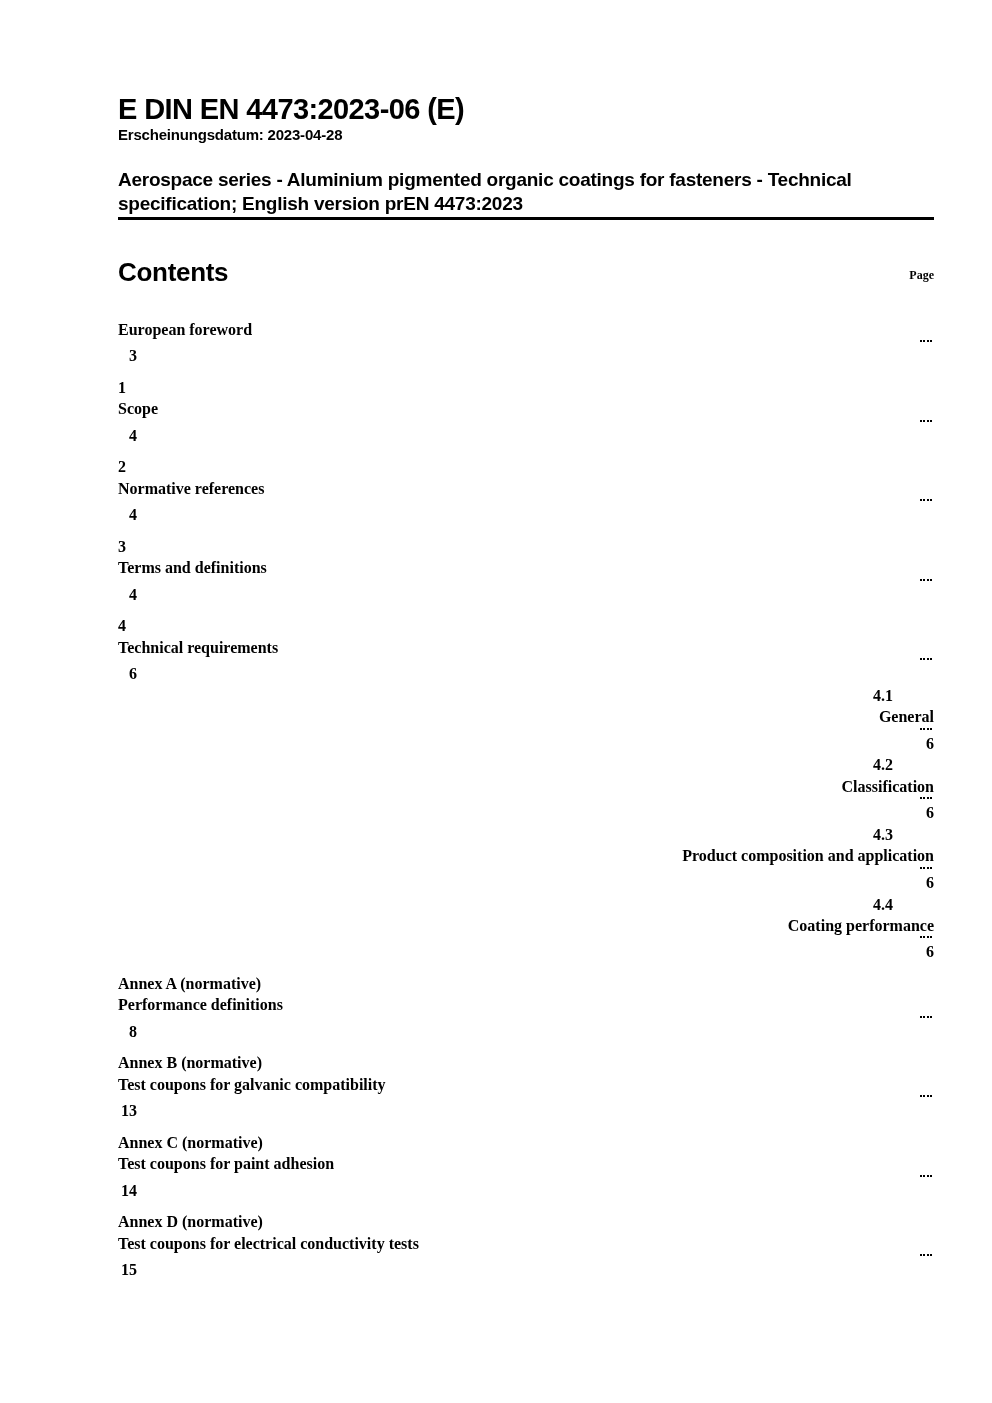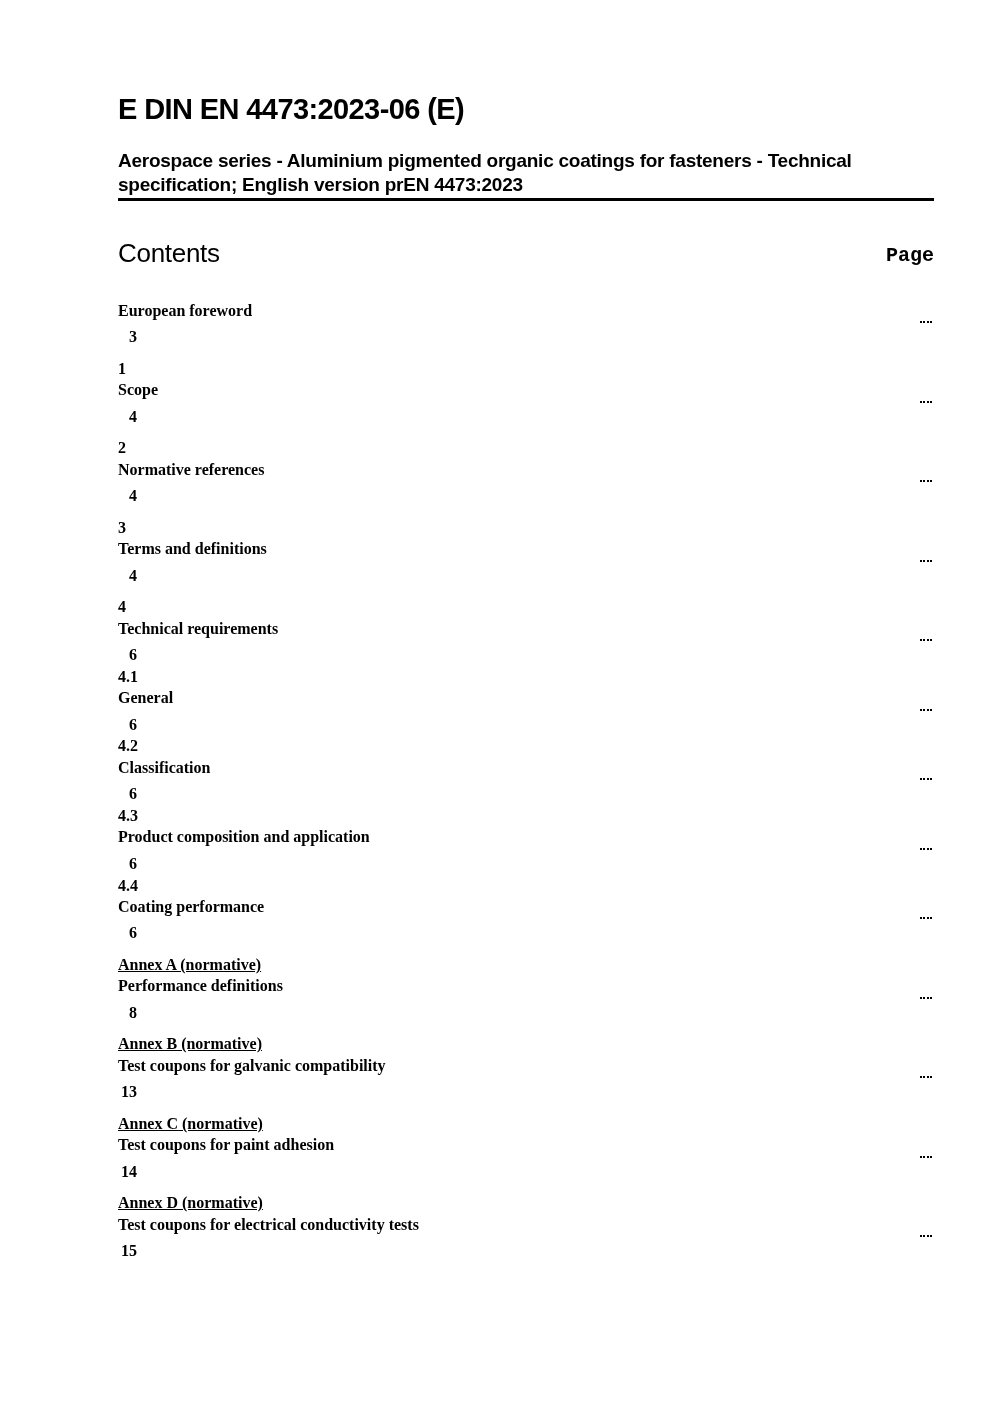--- a/index.html
+++ b/index.html
@@ -49,57 +49,57 @@
 
   
   .contents-head {
     margin-top: 39px;
     display: flex;
     justify-content: space-between;
     align-items: flex-end;
   }
   .contents-title {
     font-family: "Liberation Sans", sans-serif;
-    font-weight: normal;
+    font-weight: bold;
     font-size: 26px;
     line-height: 27px;
     letter-spacing: -0.3px;
     text-align: center;
   }
   .page-label {
-    font-family: Liberation Mono, monospace;
-    font-weight: bold;
-    font-size: 20px;
+    font-family: Liberation Serif, serif;
+    font-weight: bold;
+    font-size: 12px;
     line-height: 18px;
     padding-bottom: 2px;
     padding-left: 11px;
   }
 
   
   .toc-rows {
     margin-top: 33px;
     font-family: "Liberation Serif", serif;
     font-weight: bold;
     font-size: 16px;
   }
   .toc-row {
     display: flex;
     align-items: baseline;
     line-height: 21.4px;
     white-space: nowrap;
     flex-direction: column;
   }
   .toc-row.plain, .toc-row.numbered, .toc-row.annex { margin-top: 10.2px; }
-  .toc-row.numbered-sub { margin-top: 0.4px; }
+  .toc-row.numbered-sub { margin-top: 0.4px; align-items: flex-end; }
   .toc-rows .toc-row:first-child { margin-top: 0; }
 
   .toc-prefix { flex-shrink: 0; }
   .toc-row.numbered .toc-prefix,
   .toc-row.numbered-sub .toc-prefix { width: 61px; }
-  .toc-row.annex .toc-prefix { margin-right: 9px; text-decoration: underline; }
+  .toc-row.annex .toc-prefix { margin-right: 9px; }
 
   .toc-label { flex-shrink: 0; }
 
   .toc-leader {
     flex: 1 1 auto;
     min-width: 12px;
     border-bottom: 2.4px dotted #000000;
     margin: 0 2px 3px 5px;
     align-self: flex-end;
   }
@@ -110,20 +110,21 @@
   }
 </style>
 </head>
 <body>
 
 <div class="page">
   <div class="content">
 
     <div class="doc-number">E DIN EN 4473:2023-06 (E)</div>
 
+    <div class="pub-date">Erscheinungsdatum: 2023-04-28</div>
 
     <div class="doc-title">Aerospace series - Aluminium pigmented organic coatings for fasteners - Technical specification; English version prEN 4473:2023</div>
 
     <div class="contents-head">
       <div class="contents-title">Contents</div>
       <div class="page-label">Page</div>
     </div>
 
     <div class="toc-rows" id="toc-rows">
         <div class="toc-row plain">

